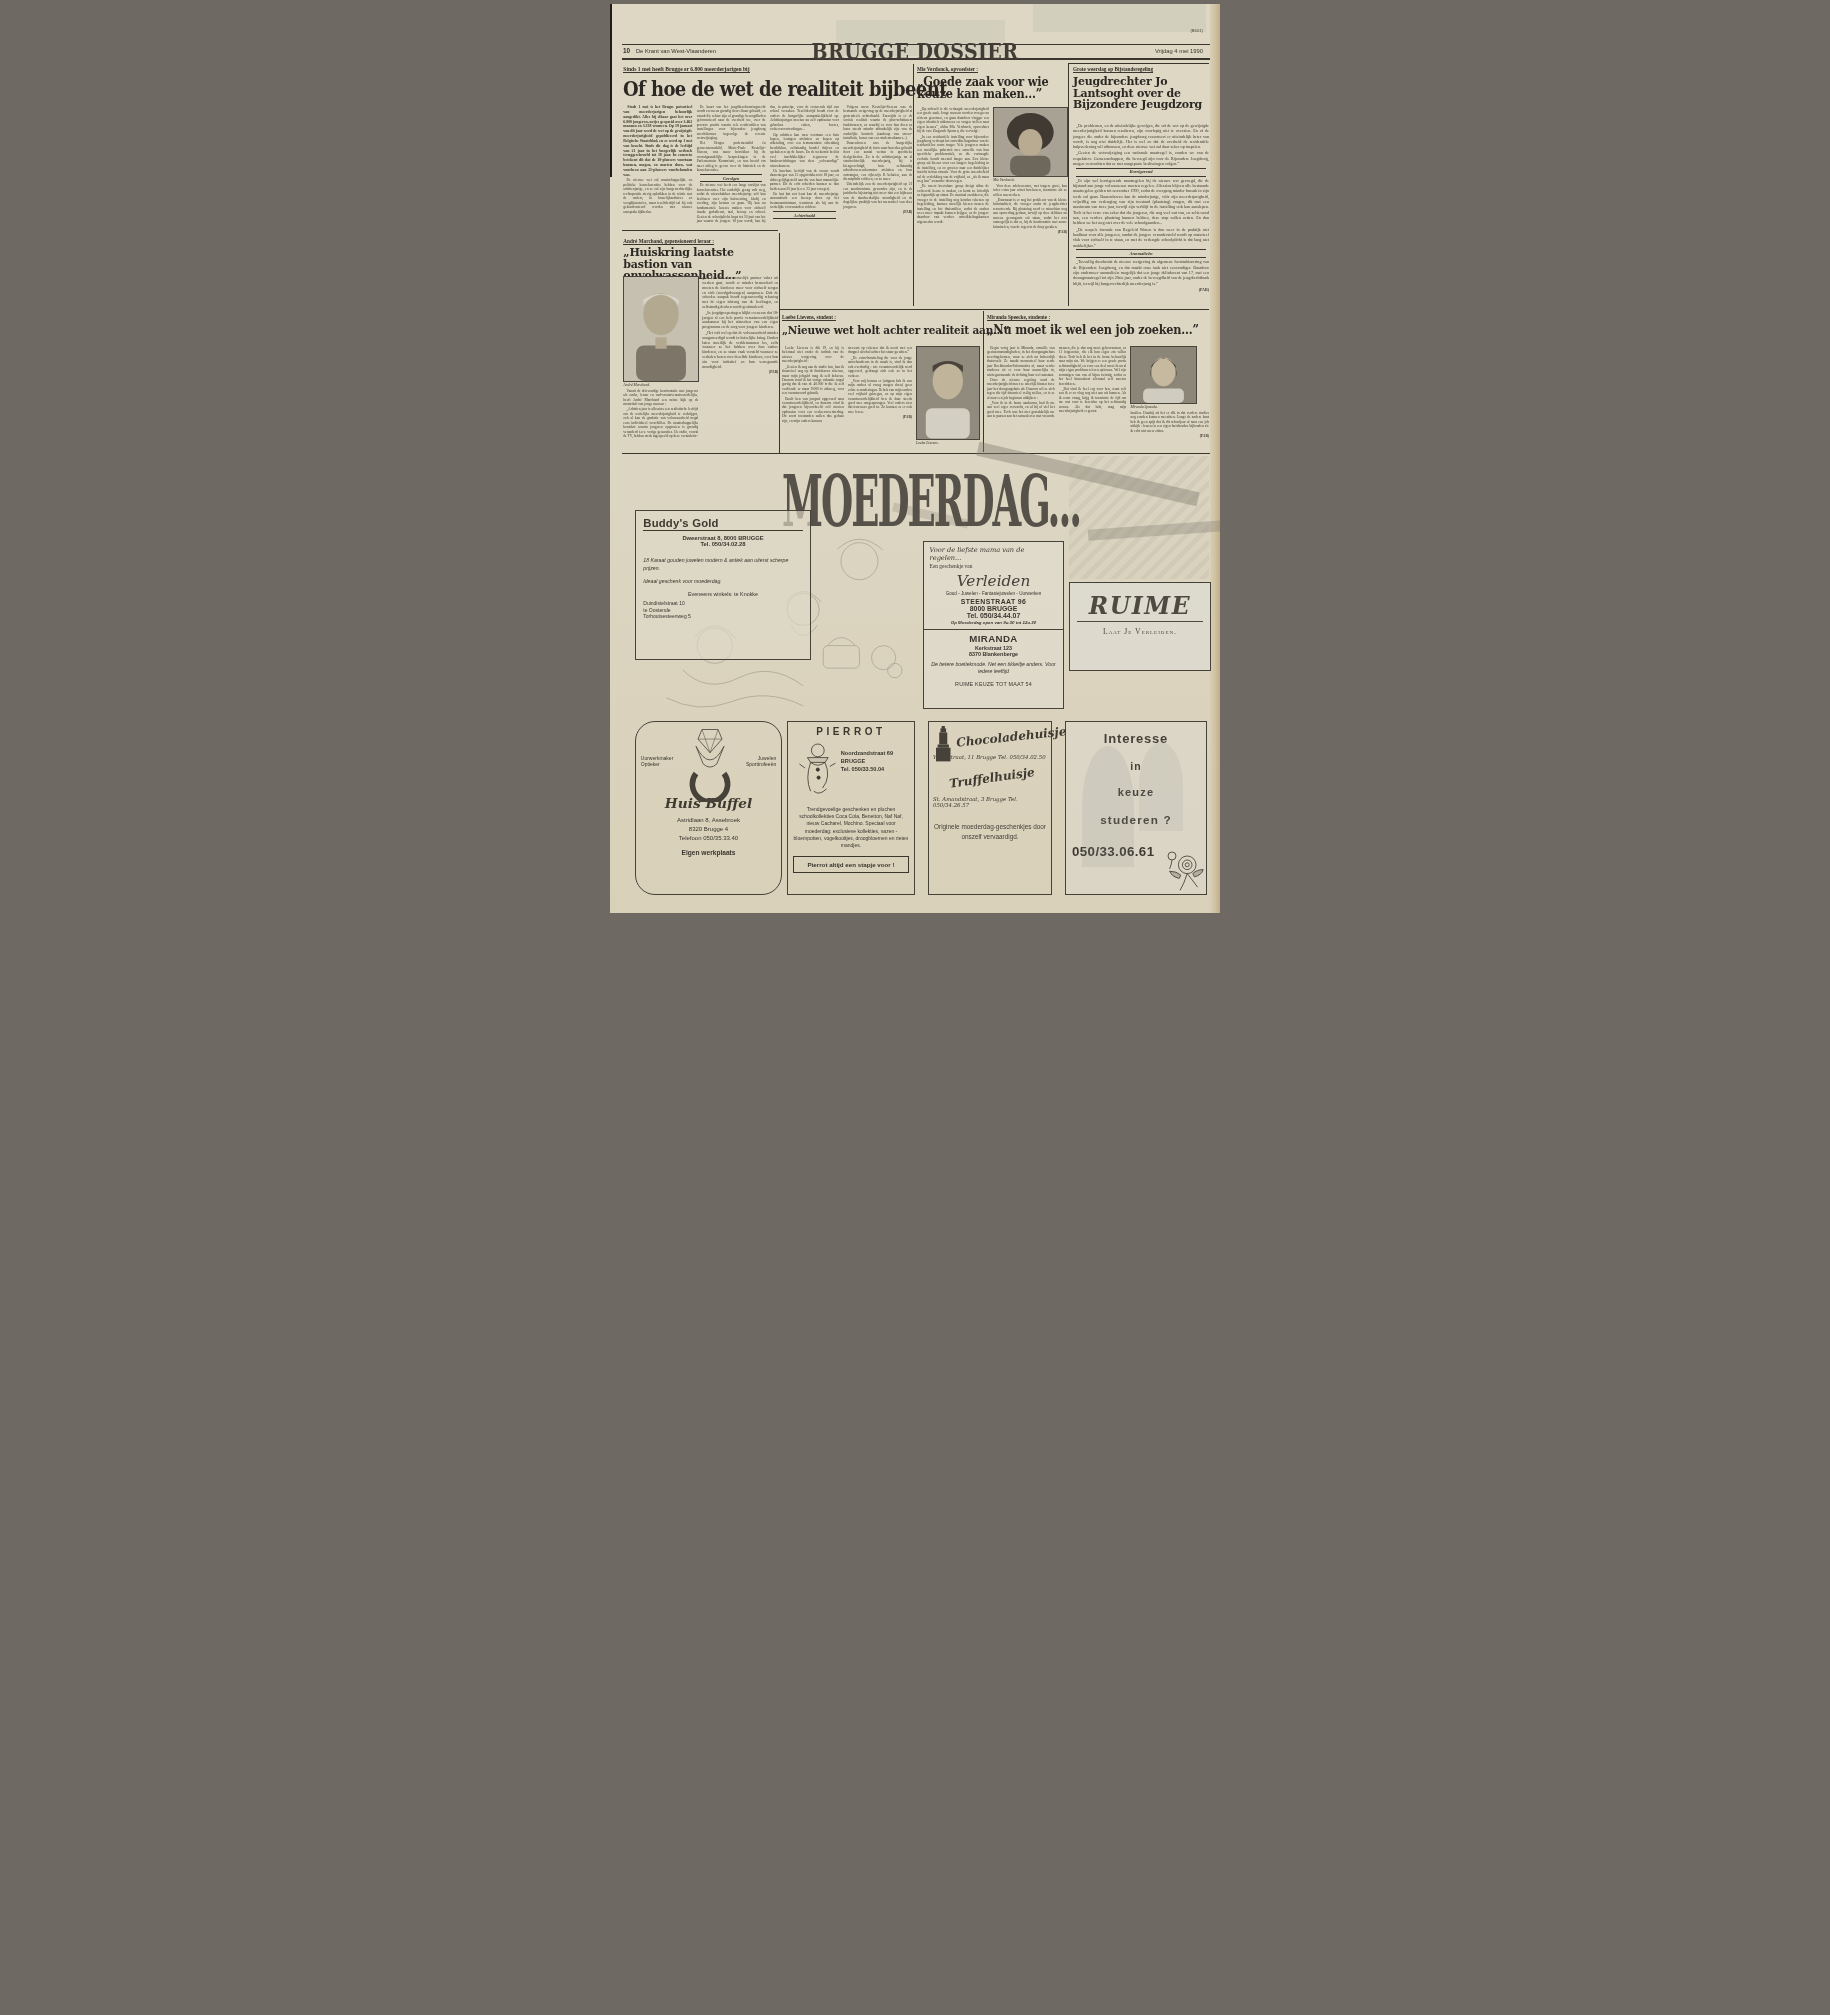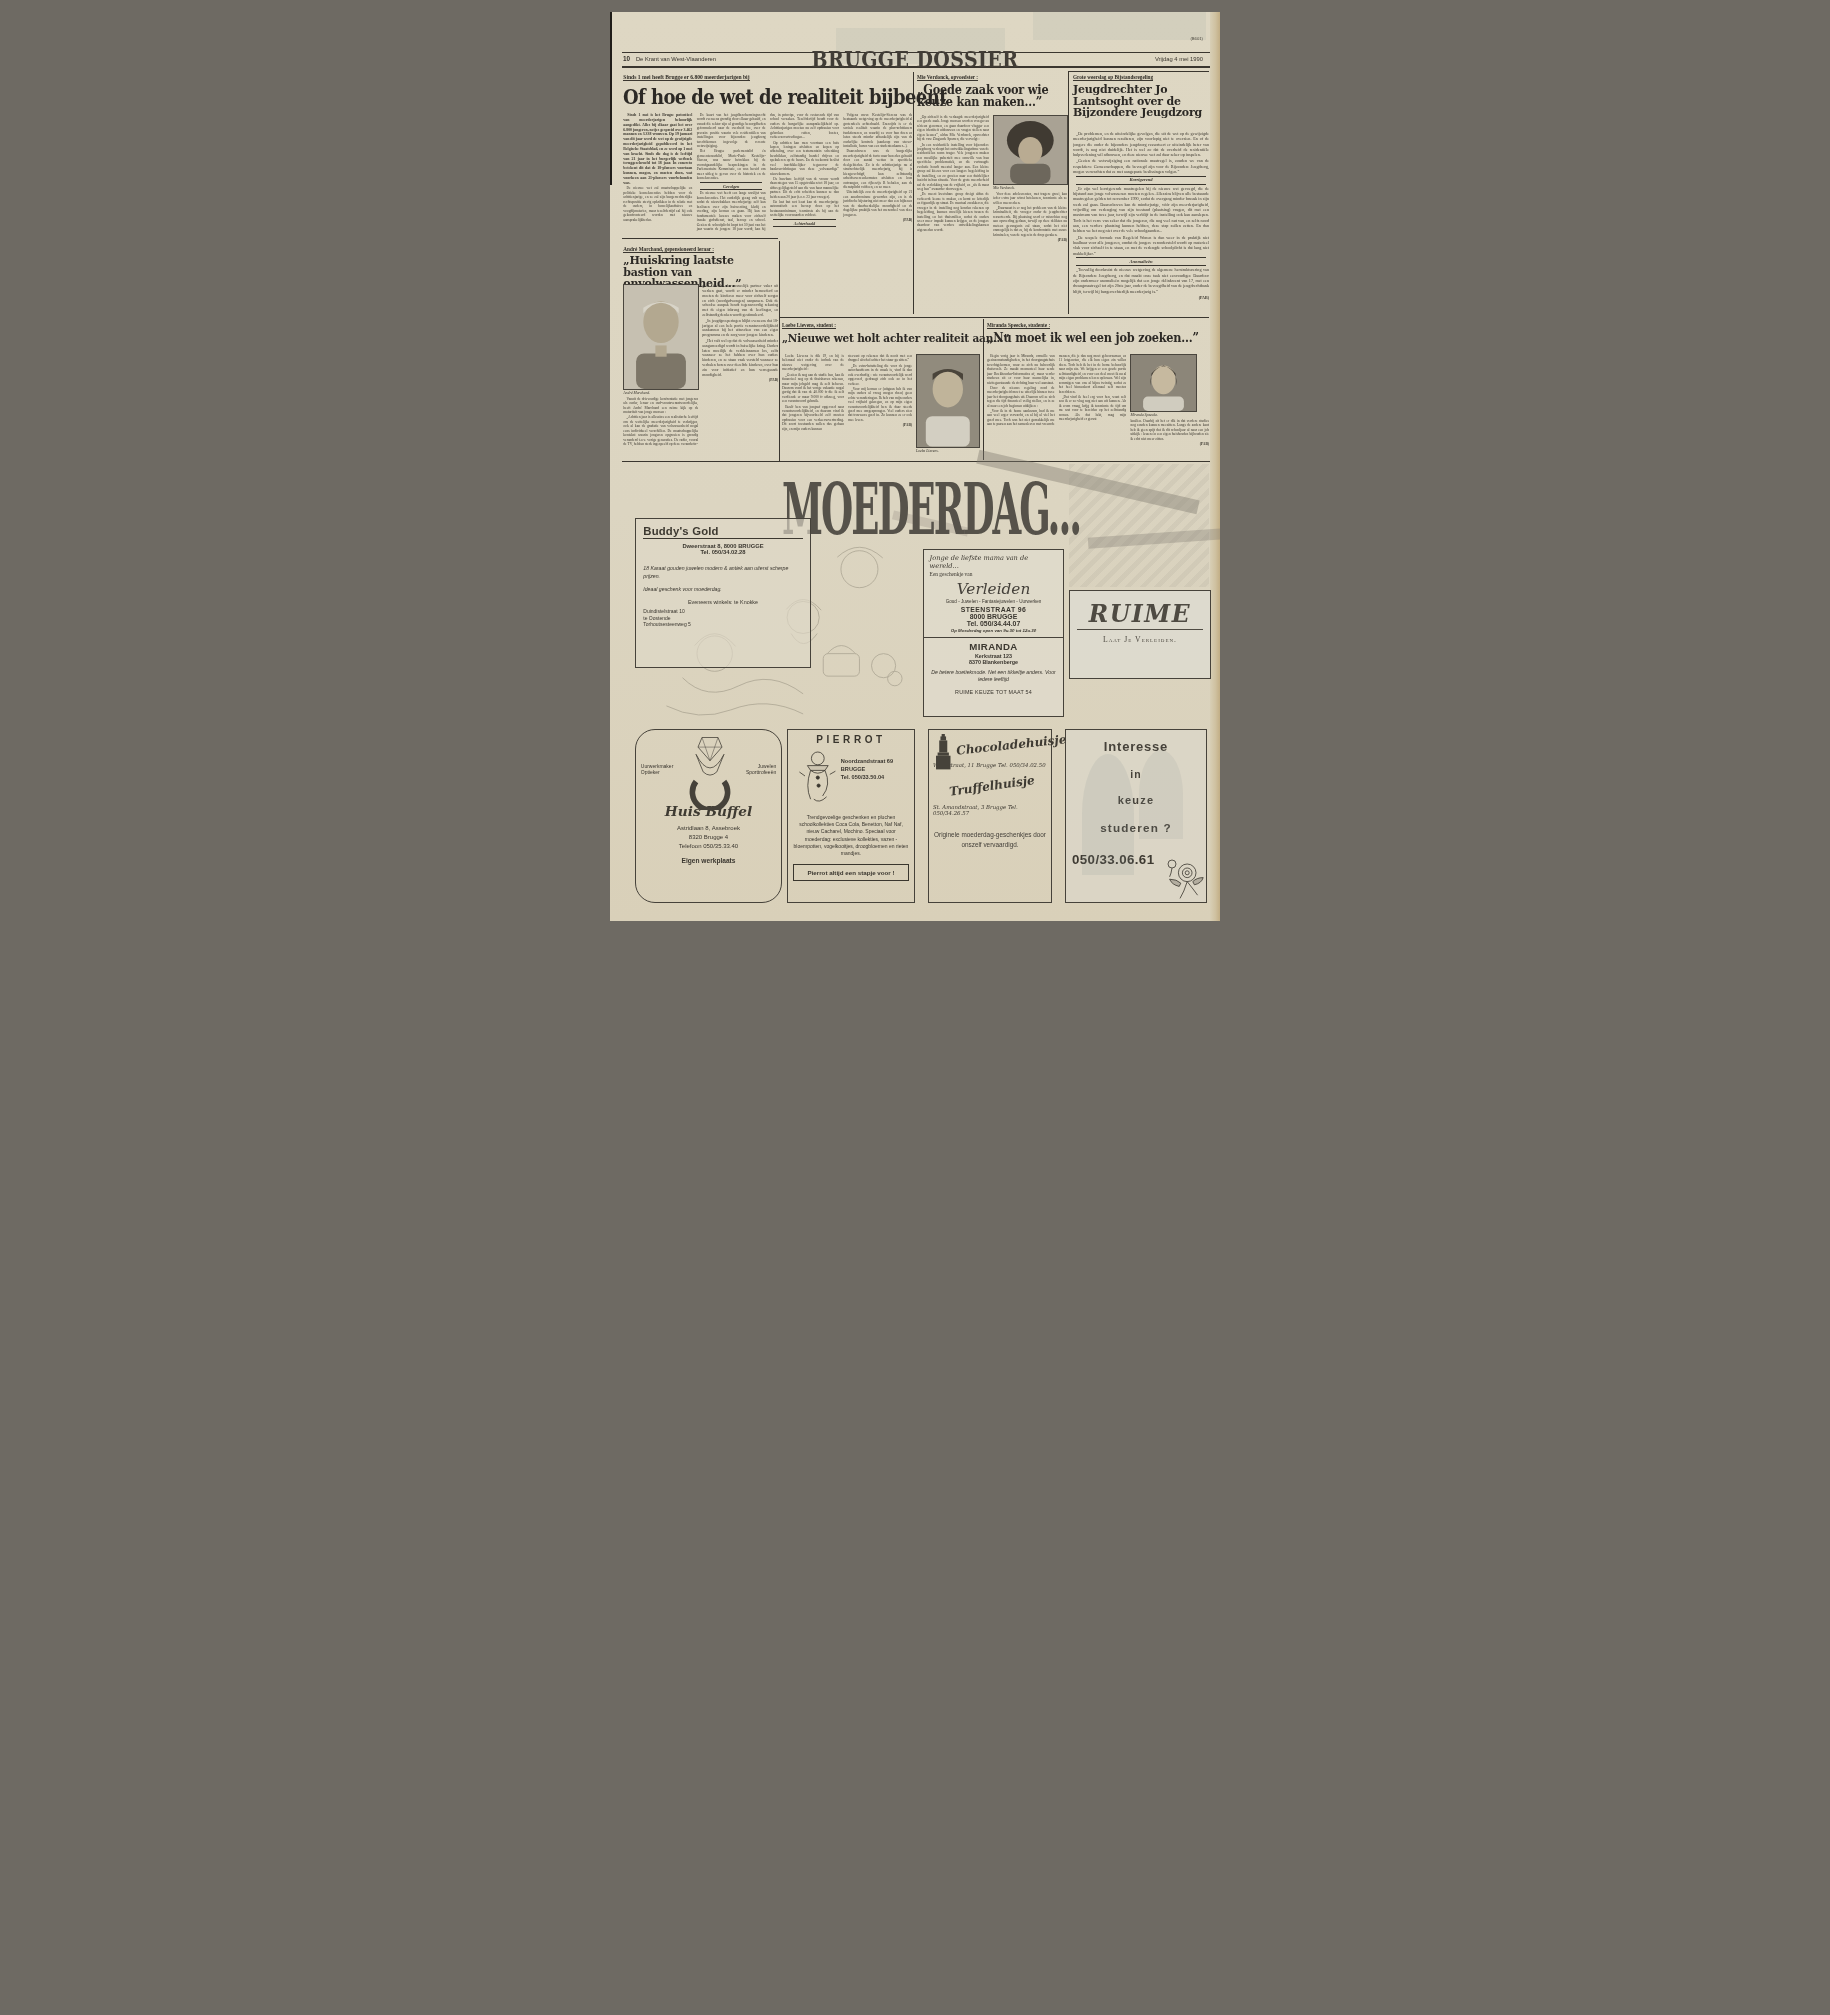--- a/index.html
+++ b/index.html
@@ -1,16 +1,16 @@
 <!DOCTYPE html>
 <html style="font-size:6.4px"><head>
 <meta charset="utf-8">
 <style>
   html,body{margin:0;padding:0;background:#6e6a63;}
-  .page{position:relative;width:610px;height:909px;margin:12px auto;overflow:hidden;
+  .page{position:relative;width:610px;height:909px;margin:4px auto;overflow:hidden;
         background:linear-gradient(180deg,#ded7c3 0%,#dcd5c1 55%,#d9d0b9 100%);
         font-family:"Liberation Serif",serif;color:#3a362f;}
   .torn-edge{position:absolute;right:0;top:0;width:10.5px;height:100%;
         background:linear-gradient(90deg,#d8cfb6,#cfc1a0 55%,#c2ae85);}
   .scan-edge{position:absolute;left:0;top:0;width:2.4px;height:173px;background:#201d19;}
   .corner-hatch{position:absolute;left:0;top:885px;width:28px;height:24px;}
   .ghost{position:absolute;background:rgba(120,136,142,.10);pointer-events:none;}
   .rule{position:absolute;background:#3a362f;}
   .hatch{position:absolute;background-image:radial-gradient(#8e8878 0.4px,transparent 0.5px);
          background-size:1.6px 1.6px;opacity:.6;}
@@ -245,21 +245,21 @@
       <span>te Knokke</span>
     </div>
     <div style="font-size:5px;margin-top:3.2px;line-height:1.35;">
       <div>Duindistelstraat 10</div>
       <div>te Oostende</div>
       <div>Torhoutsesteenweg 5</div>
     </div>
   </div>
 
   <div class="adbox" style="left:313px;top:537px;width:141px;height:168px;border-width:0.8px;padding:4px 5.6px;box-sizing:border-box;background:rgba(224,219,204,.8);">
-    <div class="script" style="font-size:6.6px;color:#3c3830;">Jonge de liefste mama van de wereld...</div>
+    <div class="script" style="font-size:6.6px;color:#3c3830;">Voor de liefste mama van de regelen...</div>
     <div style="font-size:5.4px;margin-top:1.2px;">Een geschenkje van</div>
     <div class="script center" style="font-size:15.3px;margin:2.4px 0 1.6px;color:#44403a;">Verleiden</div>
     <div class="center sans" style="font-size:4.6px;">Goud - Juwelen - Fantasiejuwelen - Uurwerken</div>
     <div class="center sans" style="font-weight:bold;font-size:6.9px;margin-top:1.6px;letter-spacing:0.4px;">STEENSTRAAT 96</div>
     <div class="center sans" style="font-weight:bold;font-size:6.9px;">8000 BRUGGE</div>
     <div class="center sans" style="font-weight:bold;font-size:6.9px;">Tel. 050/34.44.07</div>
     <div class="center sans" style="font-style:italic;font-weight:bold;font-size:4.4px;margin-top:1.6px;">Op Moederdag open van 9u.30 tot 12u.30</div>
     <div style="border-top:0.8px solid #46423a;margin:3.2px -5.6px 3.2px;"></div>
     <div class="center sans" style="font-weight:bold;font-size:9.7px;letter-spacing:0.4px;color:#3c3830;">MIRANDA</div>
     <div class="center sans" style="font-weight:bold;font-size:5.4px;margin-top:0.8px;">Kerkstraat 123</div>

